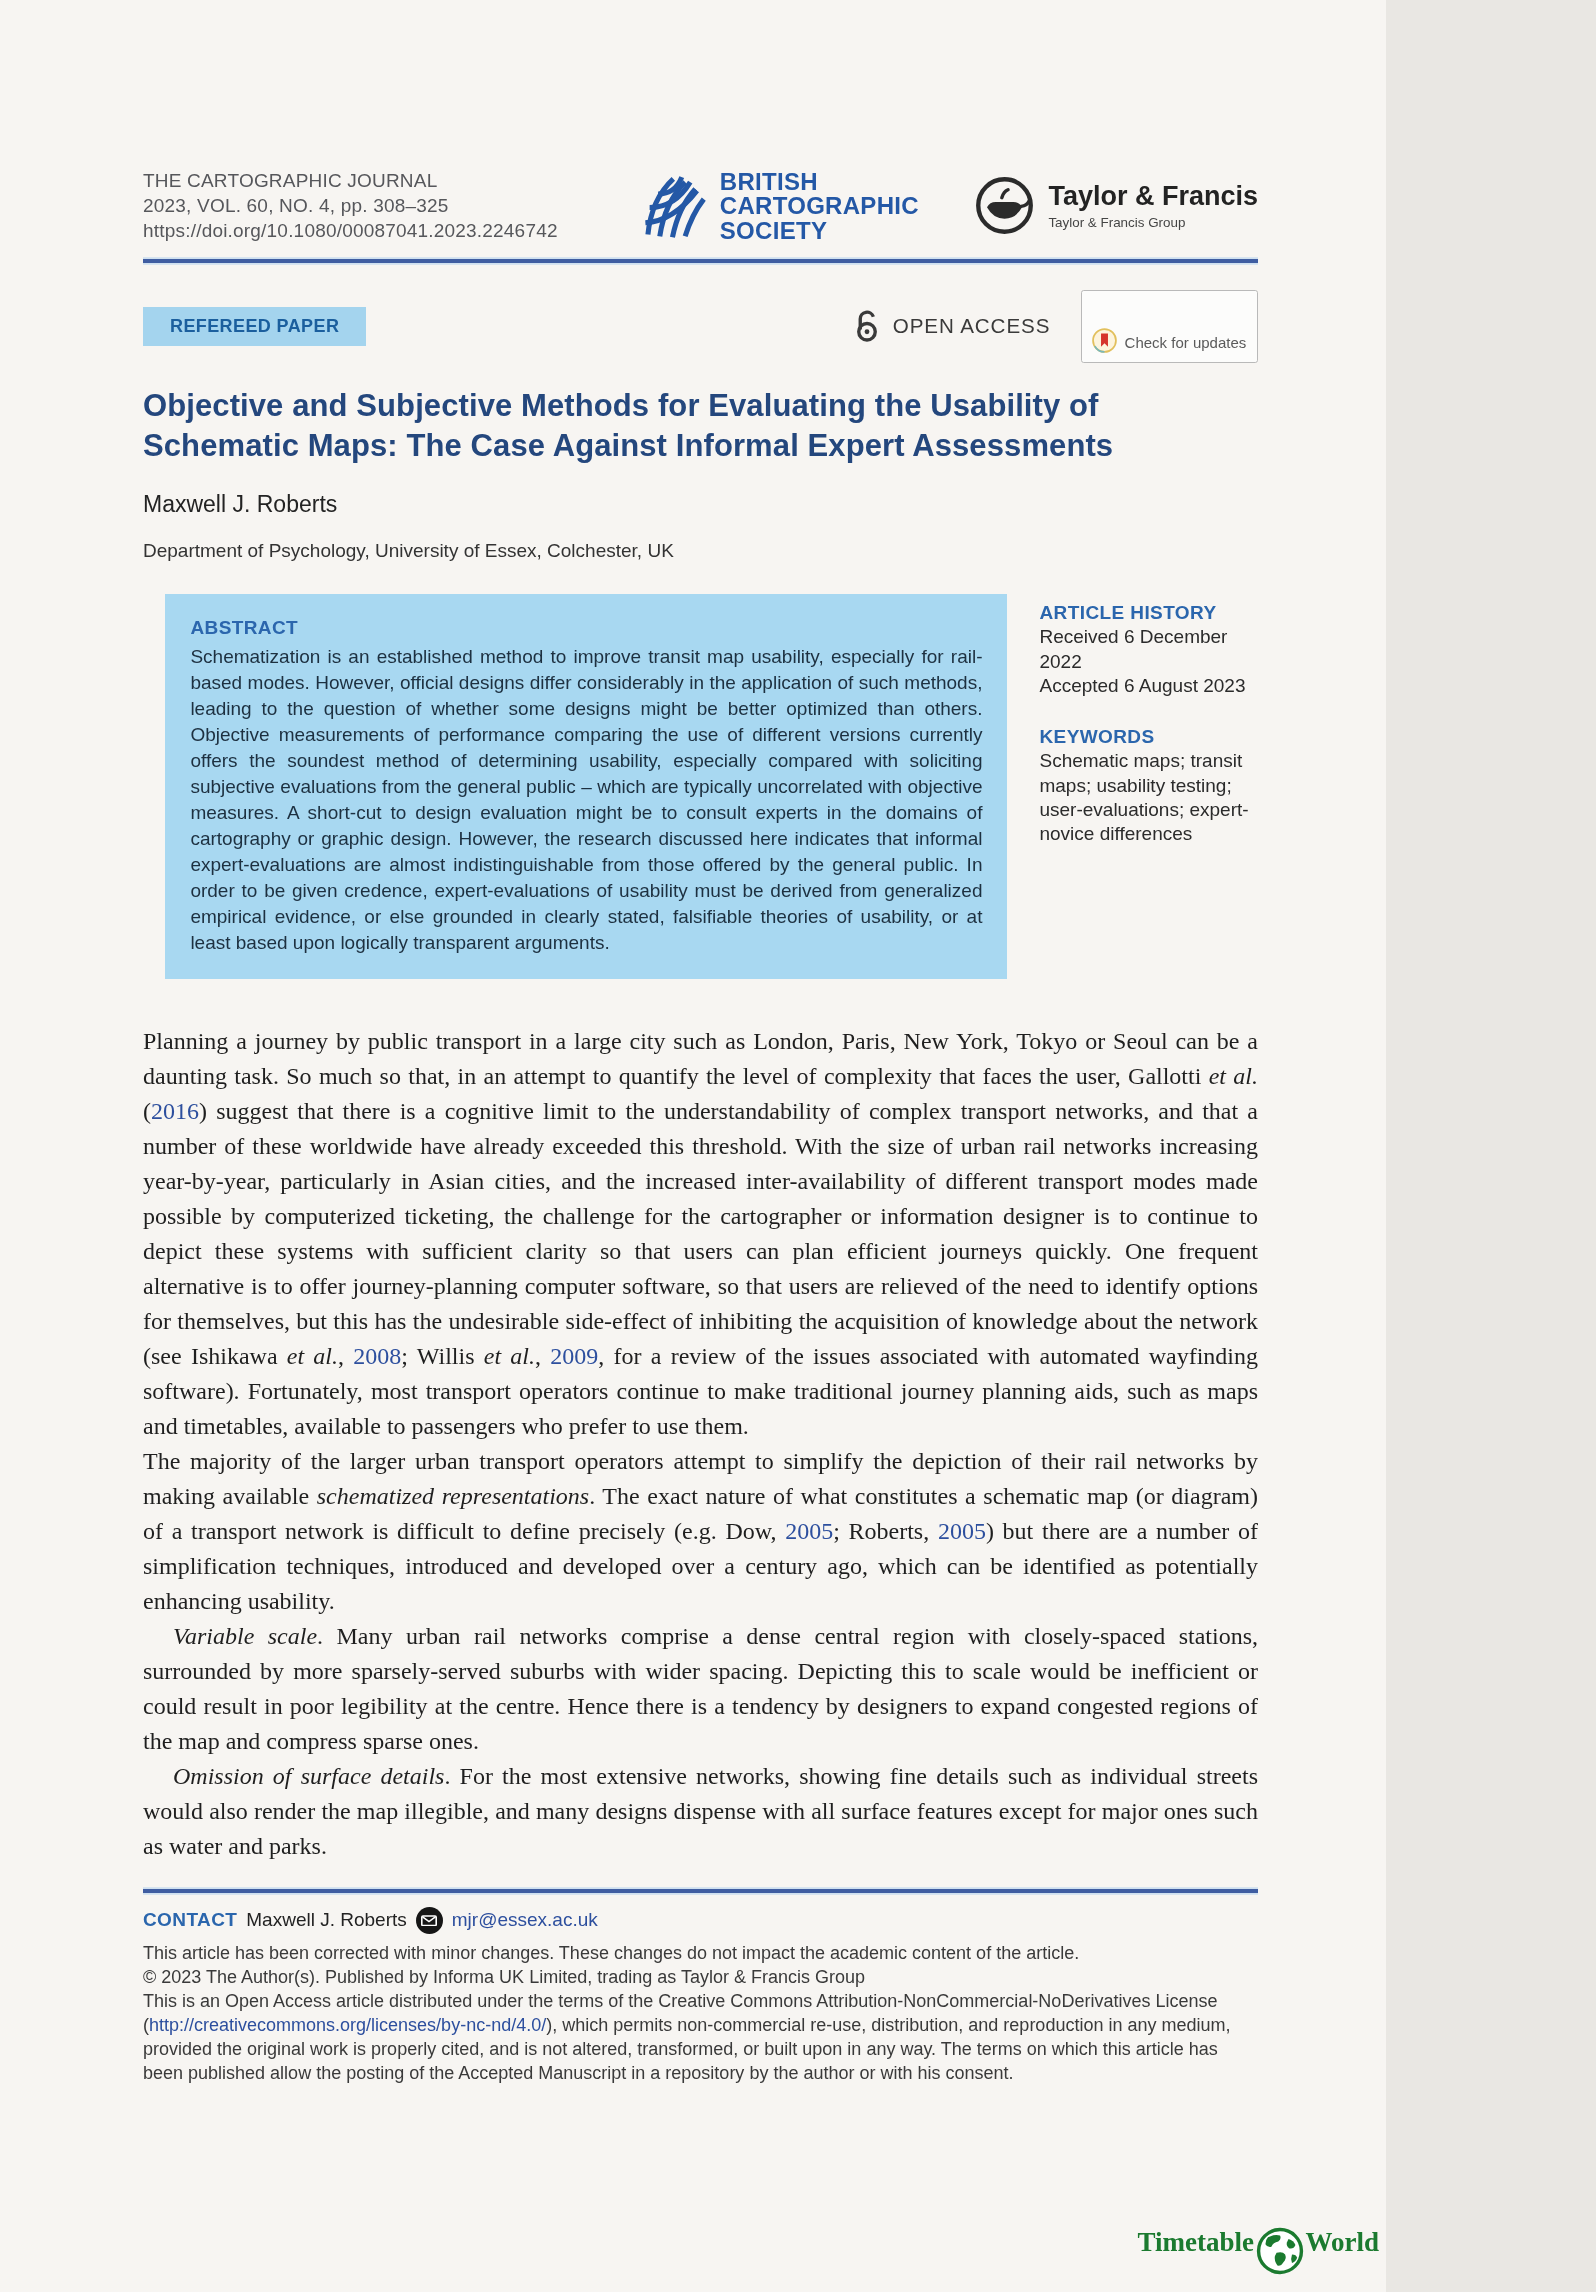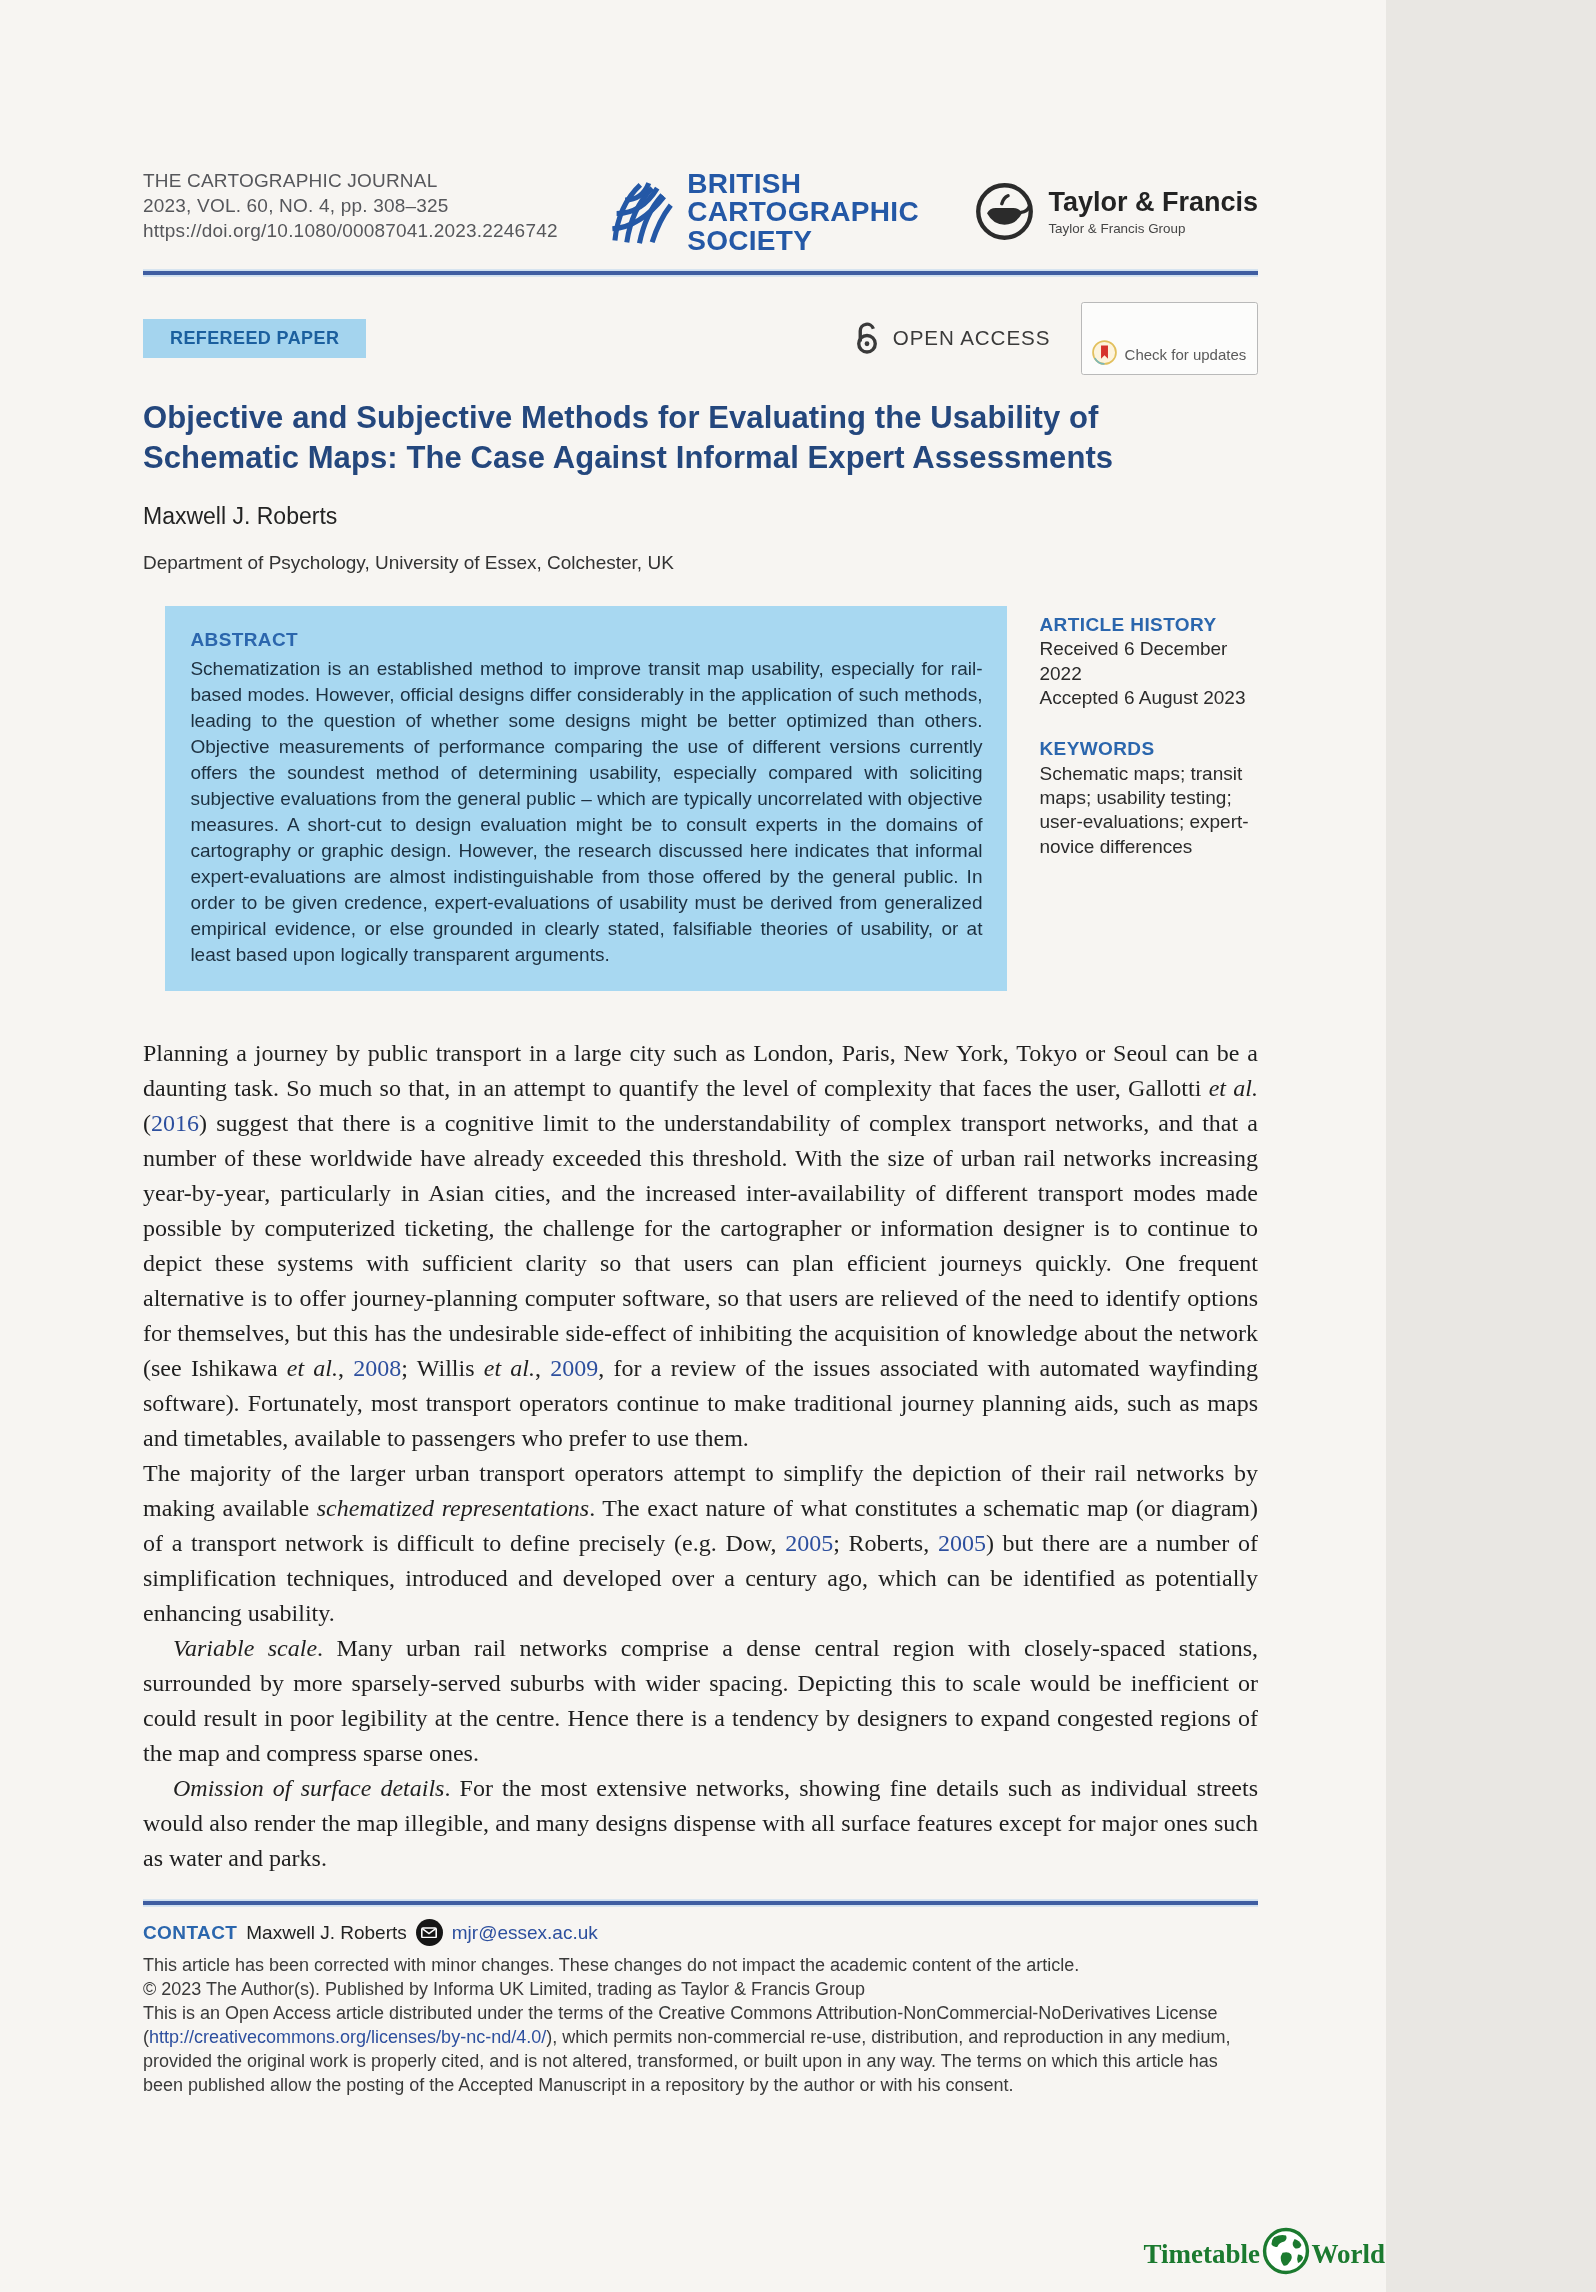--- a/index.html
+++ b/index.html
@@ -20,21 +20,21 @@
     background:#f7f5f2;
     font-family:"Liberation Sans",sans-serif;
     color:#222;overflow:hidden;
   }
   .content{padding:168px 128px 0 143px;}
   
   .masthead{display:flex;justify-content:space-between;align-items:flex-start;}
   .journal-info{font-size:19px;line-height:1.32;color:#56575b;letter-spacing:0.2px;}
   .logos{display:flex;align-items:center;gap:54px;margin-top:1.8px;}
   .bcs{display:flex;align-items:center;gap:10.7px;}
-  .bcs-text{color:var(--bcs-blue);font-weight:700;font-size:28px;line-height:1.02;letter-spacing:0.3px;}
+  .bcs-text{color:var(--bcs-blue);font-weight:700;font-size:24px;line-height:1.02;letter-spacing:0.3px;}
   .tf{display:flex;align-items:center;gap:12.5px;}
   .tf-name{font-size:27px;color:#232323;font-weight:600;line-height:1;}
   .tf-group{font-size:13.4px;color:#454545;margin-top:5px;}
   
   .rule{height:3.6px;background:var(--rule-blue);margin-top:16px;box-shadow:0 -1.8px 0 #cfe0ef,0 1.8px 0 #cfe0ef;}
   
   .badge-row{display:flex;justify-content:space-between;align-items:center;margin-top:27px;}
   .refereed{display:inline-block;background:var(--badge-bg);color:var(--badge-text);
     font-weight:700;font-size:18px;letter-spacing:0.4px;padding:9px 27px;}
   .access{display:flex;align-items:center;gap:10.7px;}
@@ -66,21 +66,21 @@
   .link{color:var(--link-blue);}
   
   .footer-rule{margin-top:25px;}
   footer{margin-top:14.3px;font-size:18px;line-height:24px;color:#3a3a3a;}
   .contact-line{display:flex;align-items:center;gap:9px;font-size:19px;margin-bottom:7.2px;color:#232323;}
   .contact-label{color:var(--accent-blue);font-weight:700;letter-spacing:0.4px;}
   .email-badge{width:27px;height:27px;border-radius:50%;background:#161616;display:inline-flex;
     align-items:center;justify-content:center;}
   .fineprint div{max-width:1325px;}
   
-  .ttw{position:absolute;right:1px;bottom:10.7px;display:flex;align-items:center;
+  .ttw{position:absolute;right:7px;bottom:10.7px;display:flex;align-items:flex-start;
     font-family:"Liberation Serif",serif;font-weight:700;font-size:27px;color:var(--logo-green);}
   .ttw svg{margin:0 1.8px;}
 </style>
 </head>
 <body>
 
 <div class="page">
   <div class="content">
 
     <header class="masthead">

